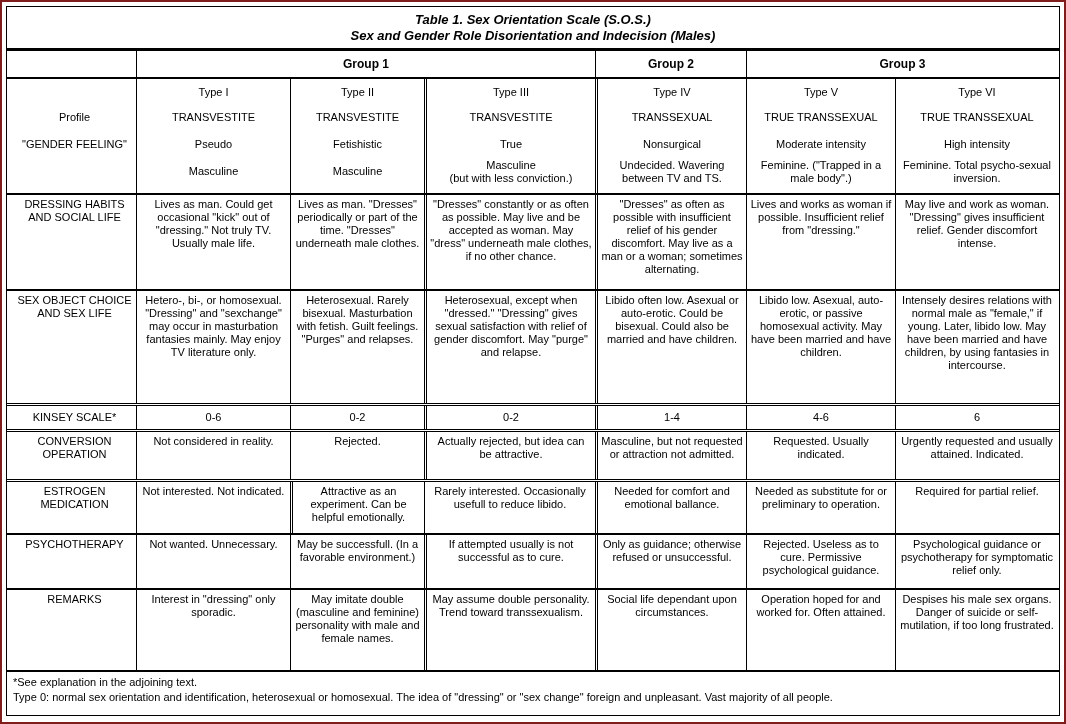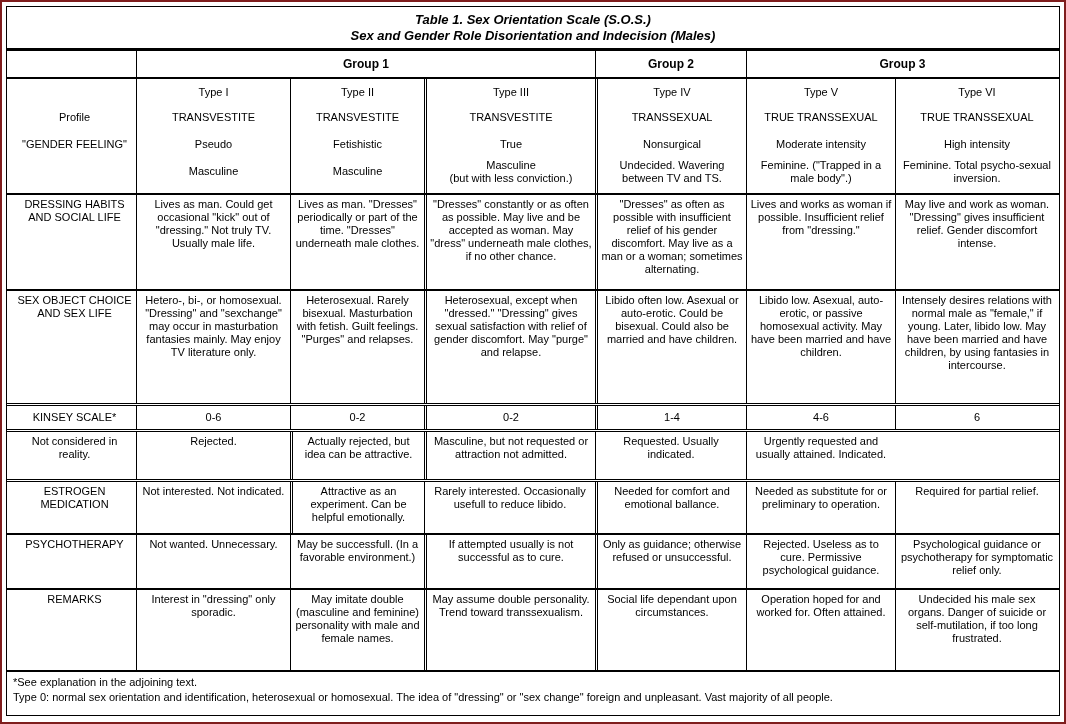--- a/index.html
+++ b/index.html
@@ -156,20 +156,21 @@
       <div class="c">KINSEY SCALE*</div>
       <div class="c">0-6</div>
       <div class="c">0-2</div>
       <div class="c dbl">0-2</div>
       <div class="c dbl">1-4</div>
       <div class="c">4-6</div>
       <div class="c">6</div>
     </div>
 
     <div class="grid btd r-conversion">
+      <div class="c">CONVERSION OPERATION</div>
       <div class="c">Not considered in reality.</div>
       <div class="c">Rejected.</div>
       <div class="c dbl">Actually rejected, but idea can be attractive.</div>
       <div class="c dbl">Masculine, but not requested or attraction not admitted.</div>
       <div class="c">Requested. Usually indicated.</div>
       <div class="c">Urgently requested and usually attained. Indicated.</div>
     </div>
 
     <div class="grid btd r-estrogen">
       <div class="c">ESTROGEN MEDICATION</div>
@@ -191,21 +192,21 @@
       <div class="c">Psychological guidance or psychotherapy for symptomatic relief only.</div>
     </div>
 
     <div class="grid bt2 r-remarks">
       <div class="c">REMARKS</div>
       <div class="c">Interest in "dressing" only sporadic.</div>
       <div class="c">May imitate double (masculine and feminine) personality with male and female names.</div>
       <div class="c dbl">May assume double personality. Trend toward transsexualism.</div>
       <div class="c dbl">Social life dependant upon circumstances.</div>
       <div class="c">Operation hoped for and worked for. Often attained.</div>
-      <div class="c">Undecided his male sex organs. Danger of suicide or self-mutilation, if too long frustrated.</div>
+      <div class="c">Despises his male sex organs. Danger of suicide or self-mutilation, if too long frustrated.</div>
     </div>
 
     <div class="footnotes">
       <div>*See explanation in the adjoining text.</div>
       <div>Type 0: normal sex orientation and identification, heterosexual or homosexual. The idea of "dressing" or "sex change" foreign and unpleasant. Vast majority of all people.</div>
     </div>
 
   </div>
 </div>
 

